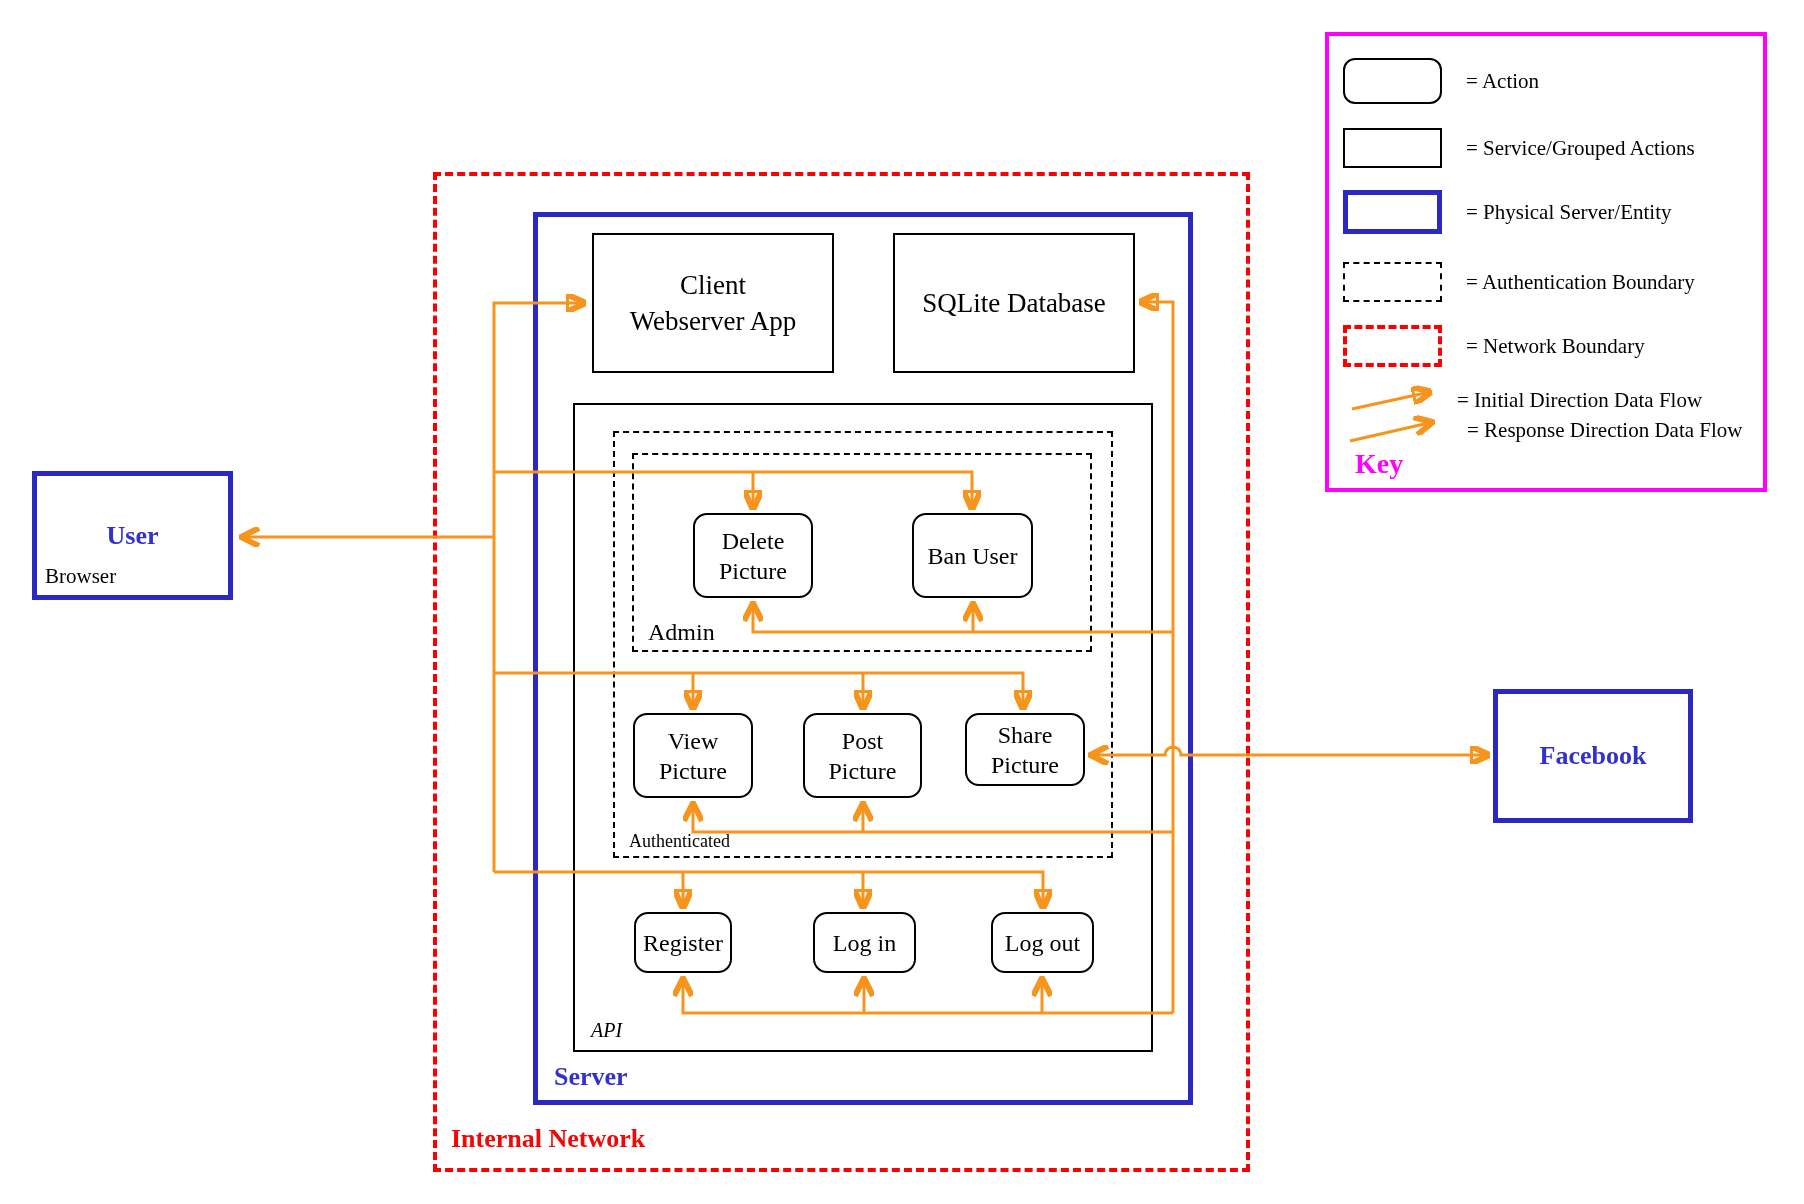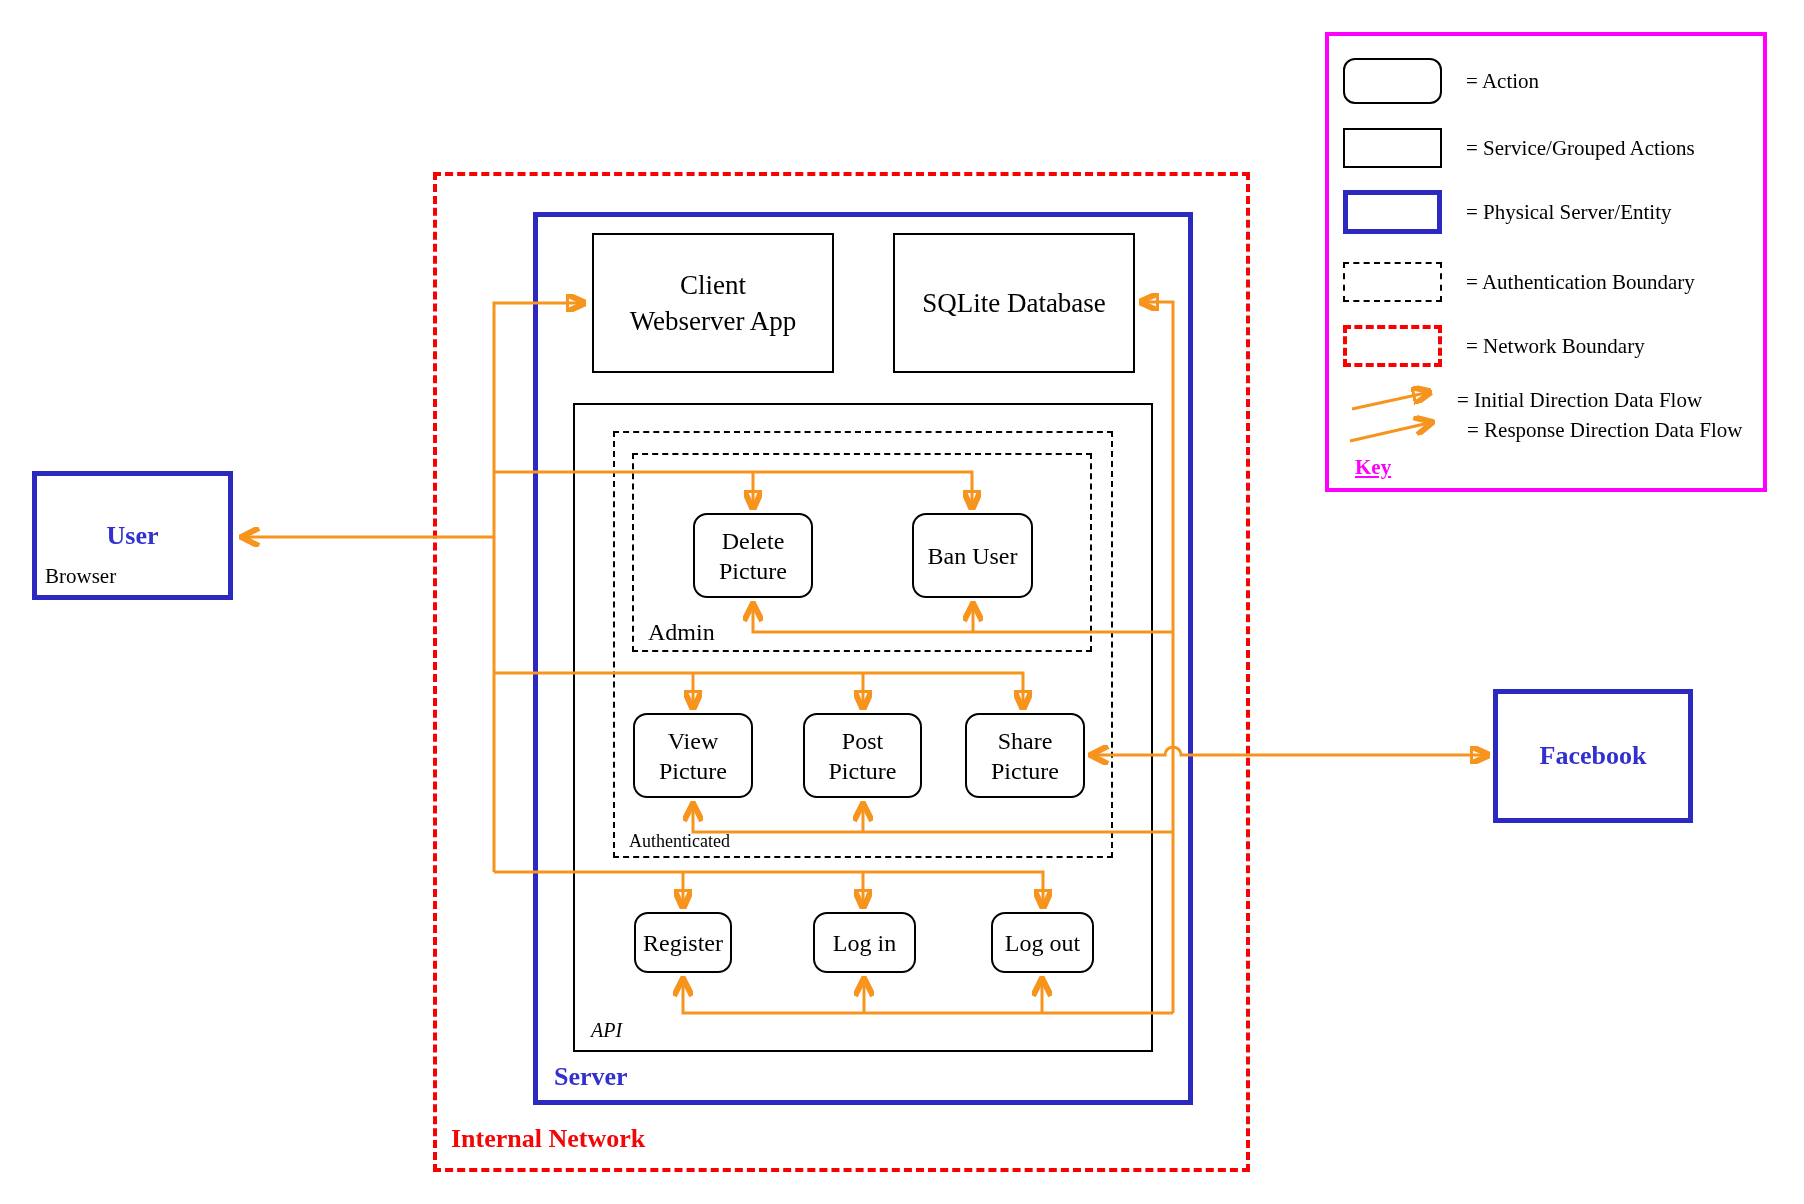--- a/index.html
+++ b/index.html
@@ -78,21 +78,21 @@
   </div>
 
   <div class="abs action-node" style="left:633px;top:713px;width:120px;height:85px;">
     <span>View
 Picture</span>
   </div>
   <div class="abs action-node" style="left:803px;top:713px;width:119px;height:85px;">
     <span>Post
 Picture</span>
   </div>
-  <div class="abs action-node" style="left:965px;top:713px;width:120px;height:85px;">
+  <div class="abs action-node" style="left:965px;top:713px;width:120px;height:73px;">
     <span>Share
 Picture</span>
   </div>
 
   <div class="abs action-node" style="left:634px;top:912px;width:98px;height:61px;">
     <span>Register</span>
   </div>
   <div class="abs action-node" style="left:813px;top:912px;width:103px;height:61px;">
     <span>Log in</span>
   </div>
@@ -121,21 +121,21 @@
 
     <div class="key-row key-swatch" style="top:226px;height:40px;border:2px dashed #000;"></div>
     <div class="key-label" style="top:246px;">= Authentication Boundary</div>
 
     <div class="key-row key-swatch" style="top:289px;height:42px;border:4px dashed #fb0000;"></div>
     <div class="key-label" style="top:310px;">= Network Boundary</div>
 
     <div class="key-label" style="top:364px;left:128px;">= Initial Direction Data Flow</div>
     <div class="key-label" style="top:394px;left:138px;">= Response Direction Data Flow</div>
 
-    <div class="magenta-text" style="position:absolute;left:26px;bottom:8px;font-size:21px;font-weight:bold;text-decoration:underline;">Key</div>
+    <div class="magenta-text" style="position:absolute;left:26px;bottom:8px;font-size:28px;font-weight:bold;">Key</div>
   </div>
 
   <svg id="flows" width="1804" height="1204" viewBox="0 0 1804 1204">
     <defs>
       <marker id="mf" markerUnits="userSpaceOnUse" markerWidth="20" markerHeight="18" viewBox="0 0 10 9" refX="9" refY="4.5" orient="auto-start-reverse">
         <path d="M0,0 L10,4.5 L0,9 Z" fill="#f7941d" stroke="none"></path>
       </marker>
       <marker id="mo" markerUnits="userSpaceOnUse" markerWidth="22" markerHeight="20" viewBox="0 0 11 10" refX="10" refY="5" orient="auto-start-reverse">
         <path d="M1,0.5 L10,5 L1,9.5" fill="none" stroke="#f7941d" stroke-width="1.5"></path>
       </marker>

